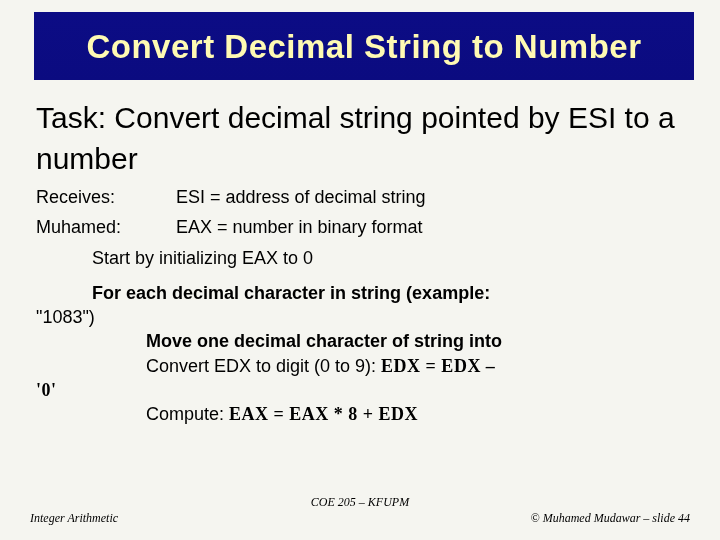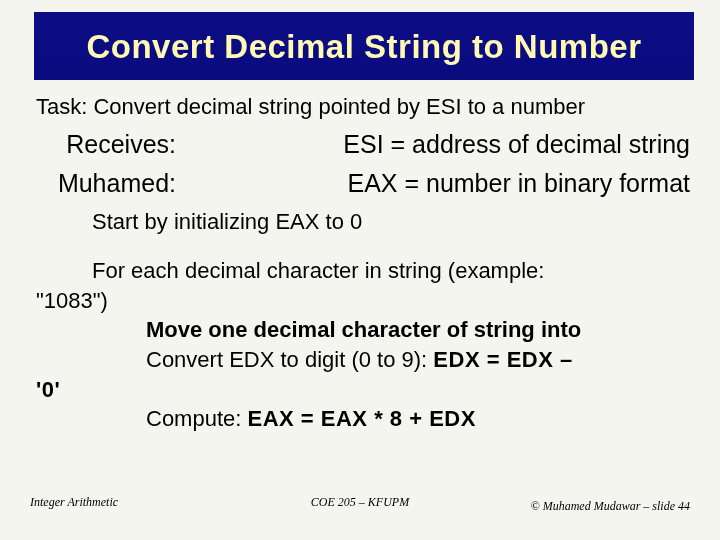--- a/index.html
+++ b/index.html
@@ -42,77 +42,77 @@
   }
   .body {
     position: absolute;
     top: 92px;
     left: 36px;
     right: 30px;
     bottom: 24px;
     color: #000;
   }
   .line {
-    font-size: 22px;
+    font-size: 30px;
     line-height: 1.35;
     margin-bottom: 6px;
+    margin-top: 6px;
   }
   .row {
     display: flex;
-    font-size: 25px;
+    font-size: 18px;
     line-height: 1.35;
     margin-bottom: 6px;
-    text-align: right;
   }
   .lbl {
     width: 140px;
     flex: 0 0 140px;
   }
   .val {
     flex: 1;
   }
   .algo {
-    font-size: 22px;
+    font-size: 18px;
     line-height: 1.35;
   }
   .indent {
     padding-left: 56px;
   }
   .mono {
-    font-family: Liberation Sans, sans-serif;
+    font-family: Liberation Serif, serif;
     font-weight: 600;
     letter-spacing: 0.5px;
   }
-  .tight { margin-top: 19px; }
+  .tight { margin-top: 11px; font-weight: bold; }
   .footer {
     position: absolute;
     left: 0;
     right: 0;
     bottom: 14px;
     font-family: "Monotype Corsiva", "Brush Script MT", cursive;
     font-style: italic;
     font-size: 12px;
     color: #000;
   }
   .foot-left {
     position: absolute;
     left: 30px;
-    bottom: 16px;
+    bottom: 0;
   }
   .foot-center {
     position: absolute;
     left: 0;
     right: 0;
     text-align: center;
     bottom: 16px;
   }
   .foot-right {
     position: absolute;
     right: 30px;
-    bottom: 12px;
+    bottom: 0;
   }
 </style>
 </head>
 <body>
 
 <div class="slide">
 
   <div class="title-box">
     <div class="title-text">Convert Decimal String to Number</div>
   </div>

